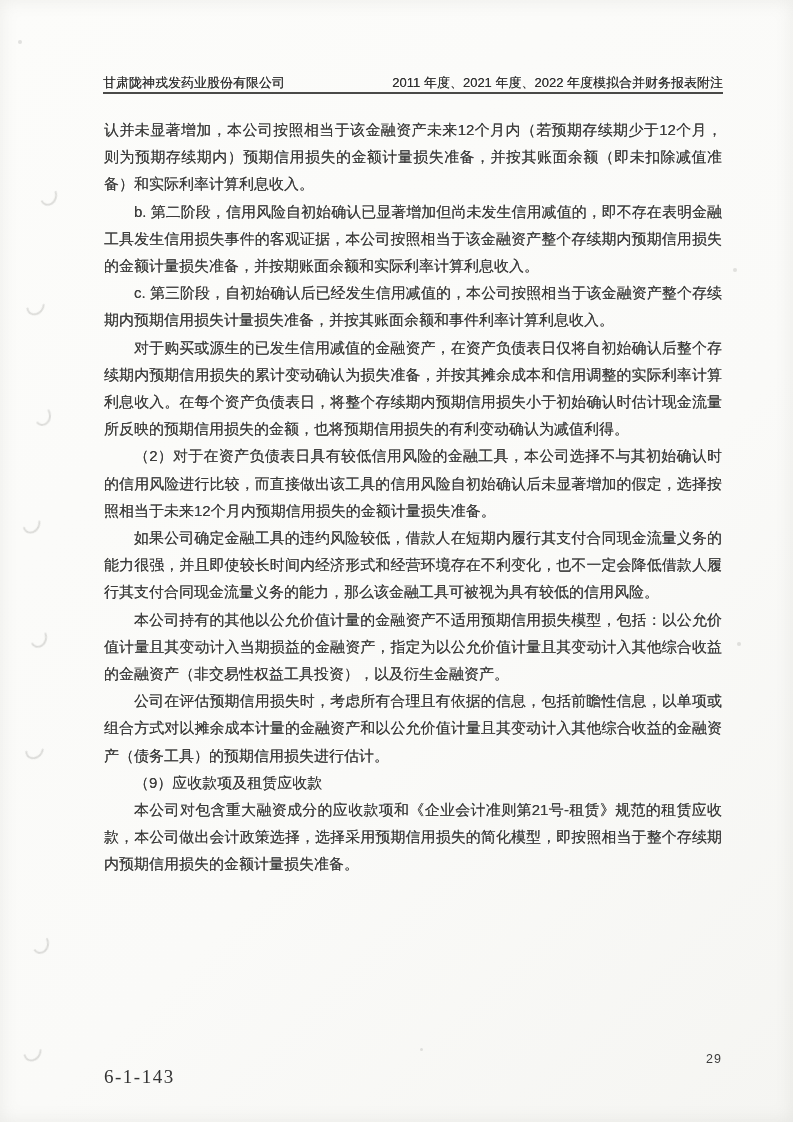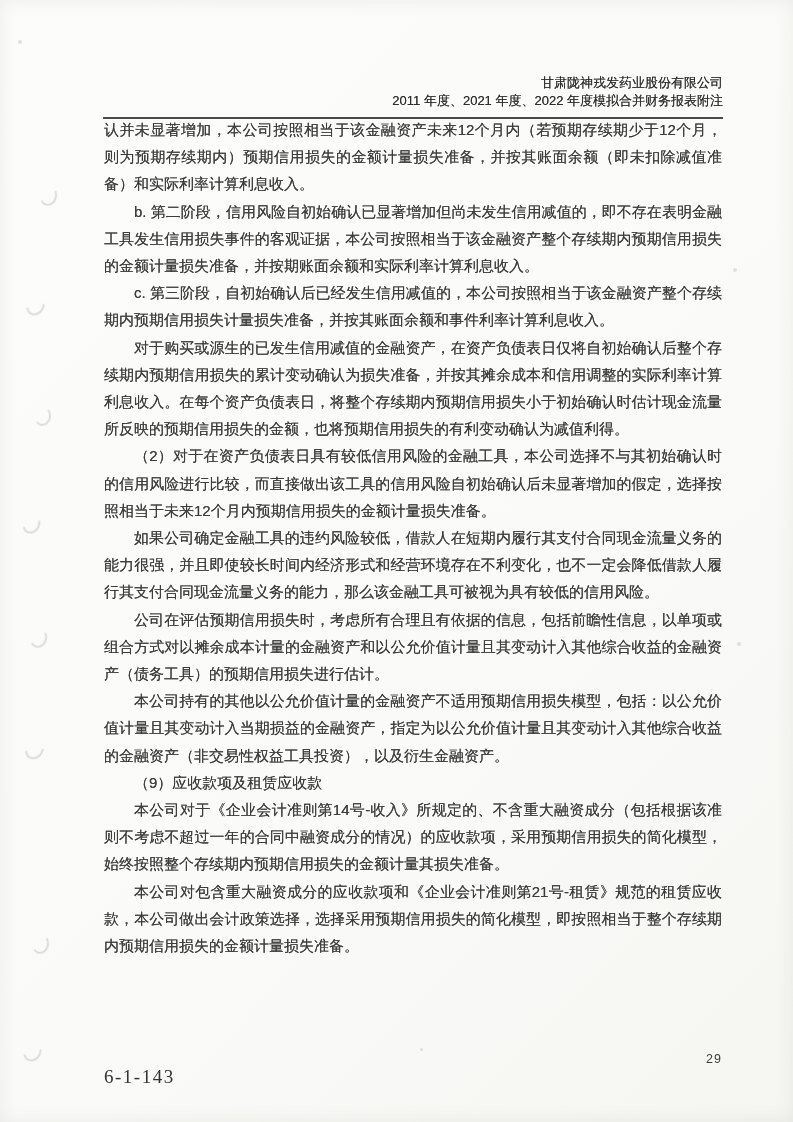--- a/index.html
+++ b/index.html
@@ -10,23 +10,22 @@
     background:linear-gradient(135deg,#fcfcfa 0%,#fafaf8 60%,#f5f5f2 100%);
     box-shadow:inset 0 0 18px rgba(120,120,115,0.12);
     overflow:hidden;
     font-family:"Liberation Sans","DejaVu Sans",sans-serif;
   }
   .header{
     position:absolute;left:103px;top:74px;width:620px;
     display:flex;justify-content:space-between;align-items:flex-end;
     font-size:13px;color:#2e2e2e;
     border-bottom:2px solid #4a4a48;
-    padding-bottom:7px;
+    padding-bottom:0;
     text-shadow:0 0 0.5px rgba(46,46,46,0.8);
-    flex-direction:column;
   }
   .content{
     position:absolute;left:104px;top:116px;width:618px;
     font-size:15px;line-height:27.2px;
     color:#3d3d3c;
     text-align:justify;
     text-shadow:0 0 0.6px rgba(55,55,55,0.85);
   }
   .content p{margin:0;}
   .content p.indent{text-indent:2em;}
@@ -62,24 +61,23 @@
     <span>2011 年度、2021 年度、2022 年度模拟合并财务报表附注</span>
   </div>
 
   <div class="content">
     <p>认并未显著增加，本公司按照相当于该金融资产未来12个月内（若预期存续期少于12个月，则为预期存续期内）预期信用损失的金额计量损失准备，并按其账面余额（即未扣除减值准备）和实际利率计算利息收入。</p>
     <p class="indent">b. 第二阶段，信用风险自初始确认已显著增加但尚未发生信用减值的，即不存在表明金融工具发生信用损失事件的客观证据，本公司按照相当于该金融资产整个存续期内预期信用损失的金额计量损失准备，并按期账面余额和实际利率计算利息收入。</p>
     <p class="indent">c. 第三阶段，自初始确认后已经发生信用减值的，本公司按照相当于该金融资产整个存续期内预期信用损失计量损失准备，并按其账面余额和事件利率计算利息收入。</p>
     <p class="indent">对于购买或源生的已发生信用减值的金融资产，在资产负债表日仅将自初始确认后整个存续期内预期信用损失的累计变动确认为损失准备，并按其摊余成本和信用调整的实际利率计算利息收入。在每个资产负债表日，将整个存续期内预期信用损失小于初始确认时估计现金流量所反映的预期信用损失的金额，也将预期信用损失的有利变动确认为减值利得。</p>
     <p class="indent">（2）对于在资产负债表日具有较低信用风险的金融工具，本公司选择不与其初始确认时的信用风险进行比较，而直接做出该工具的信用风险自初始确认后未显著增加的假定，选择按照相当于未来12个月内预期信用损失的金额计量损失准备。</p>
     <p class="indent">如果公司确定金融工具的违约风险较低，借款人在短期内履行其支付合同现金流量义务的能力很强，并且即使较长时间内经济形式和经营环境存在不利变化，也不一定会降低借款人履行其支付合同现金流量义务的能力，那么该金融工具可被视为具有较低的信用风险。</p>
+    <p class="indent">本公司持有的其他以公允价值计量的金融资产不适用预期信用损失模型，包括：以公允价值计量且其变动计入当期损益的金融资产，指定为以公允价值计量且其变动计入其他综合收益的金融资产（非交易性权益工具投资），以及衍生金融资产。</p>
     <p class="indent">公司在评估预期信用损失时，考虑所有合理且有依据的信息，包括前瞻性信息，以单项或组合方式对以摊余成本计量的金融资产和以公允价值计量且其变动计入其他综合收益的金融资产（债务工具）的预期信用损失进行估计。</p>
-    <p class="indent">本公司持有的其他以公允价值计量的金融资产不适用预期信用损失模型，包括：以公允价值计量且其变动计入当期损益的金融资产，指定为以公允价值计量且其变动计入其他综合收益的金融资产（非交易性权益工具投资），以及衍生金融资产。</p>
     <p class="indent">（9）应收款项及租赁应收款</p>
-    <p class="indent">本公司对于《企业会计准则第14号-收入》所规定的、不含重大融资成分（包括根据该准则不考虑不超过一年的合同中融资成分的情况）的应收款项，采用预期信用损失的简化模型，始终按照整个存续期内预期信用损失的金额计量其损失准备。</p>
     <p class="indent">本公司对包含重大融资成分的应收款项和《企业会计准则第21号-租赁》规范的租赁应收款，本公司做出会计政策选择，选择采用预期信用损失的简化模型，即按照相当于整个存续期内预期信用损失的金额计量损失准备。</p>
   </div>
 
   <div class="footer-pagenum">29</div>
   <div class="footer-docnum">6-1-143</div>
 
   <div class="scan-mark" style="left:40px;top:186px;"></div>
   <div class="scan-mark" style="left:27px;top:296px;transform:rotate(40deg);"></div>
   <div class="scan-mark" style="left:34px;top:406px;transform:rotate(5deg);"></div>
   <div class="scan-mark" style="left:23px;top:514px;transform:rotate(30deg);"></div>

